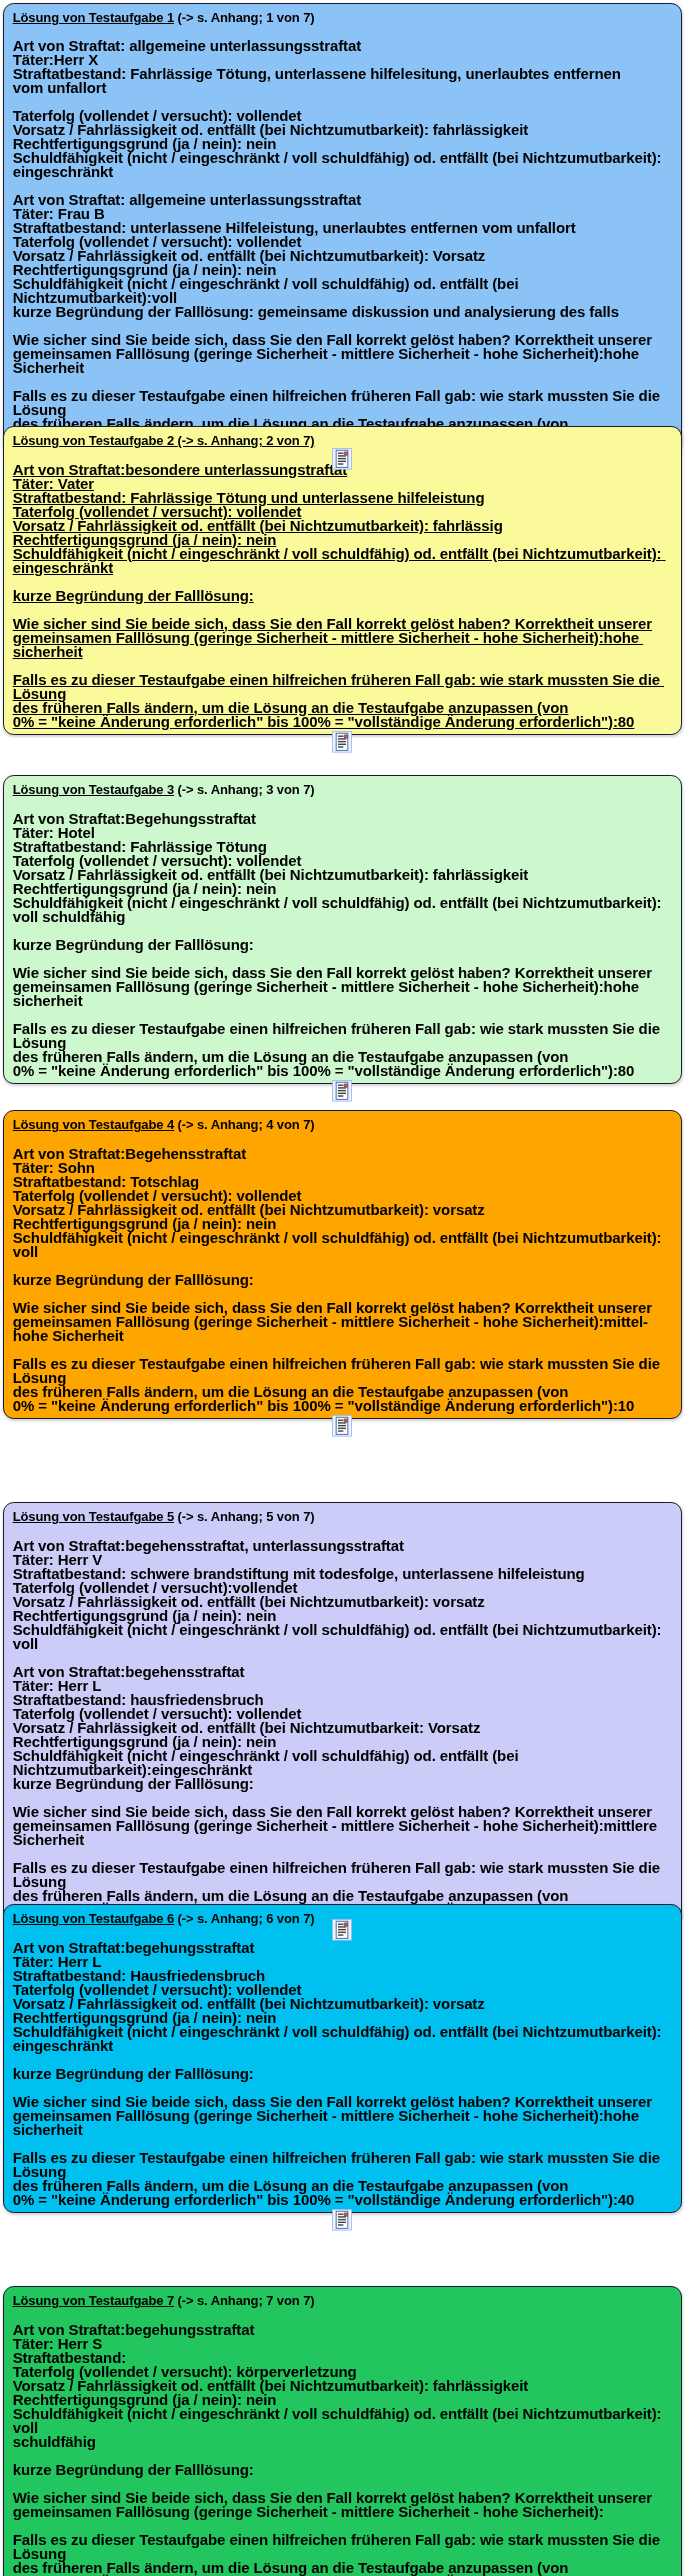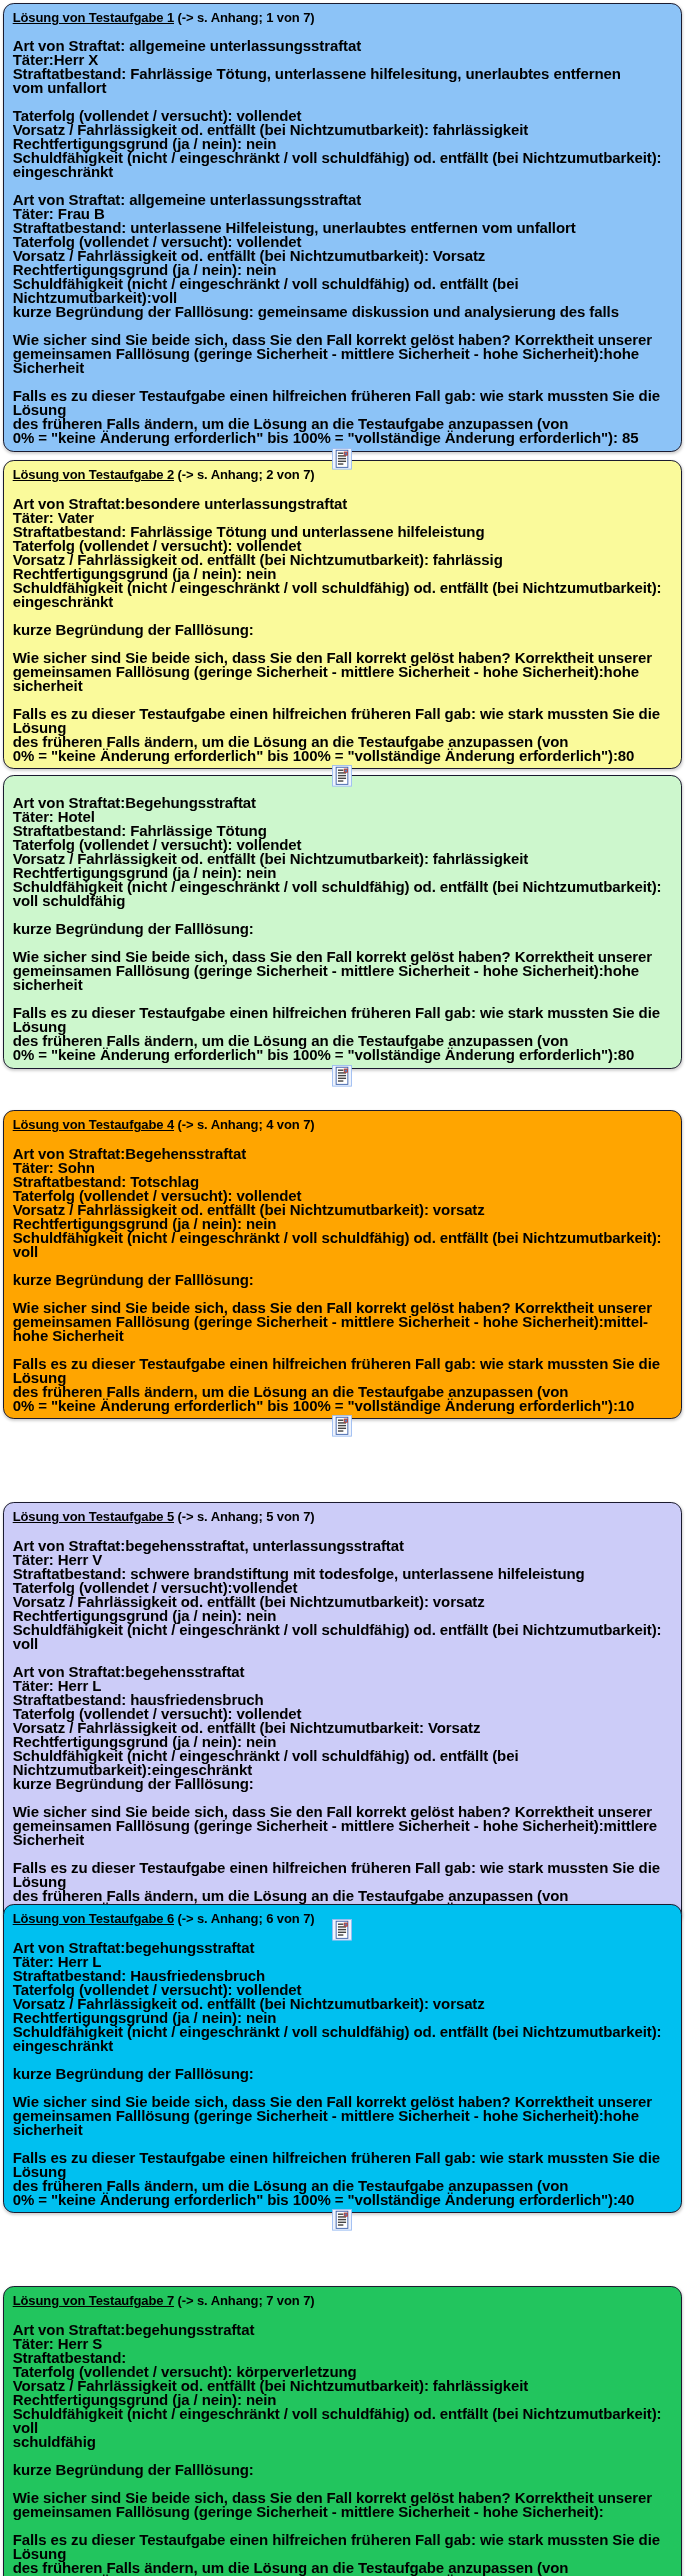--- a/index.html
+++ b/index.html
@@ -2,21 +2,21 @@
 <html style="font-size:14.4px"><head>
 <meta charset="utf-8">
 <style>
   html,body{margin:0;padding:0;}
   body{
     width:693px;height:2576px;position:relative;background:#ffffff;
     font-family:"Liberation Sans","DejaVu Sans",sans-serif;
     overflow:hidden;
   }
   .topic-wrap{position:absolute;left:2.7px;width:679px;}
-  .w1{top:2.7px;}  .w2{top:460px;} .w3{top:775px;} .w4{top:1110px;}
+  .w1{top:2.7px;}  .w2{top:426px;text-decoration:underline;} .w3{top:775px;} .w4{top:1110px;}
   .w5{top:1493px;margin-top:9px;} .w6{top:1904px;} .w7{top:2286px;}
   .note-box{
     box-sizing:border-box;width:679px;
     border:1.8px solid #1b1b2f;border-radius:10.8px;
     padding:6.3px 9px 5.4px 9px;
     box-shadow:0.9px 1.8px 2.7px rgba(0,0,0,0.18);
     color:#000;
   }
   .box-title{font-size:13px;font-weight:bold;line-height:15.3px;letter-spacing:-0.1px;}
   .box-title .u{text-decoration:underline;}
@@ -106,20 +106,21 @@
       <rect x="6.5" y="11" width="9" height="1.6" fill="#444"></rect>
       <rect x="6.5" y="14" width="9" height="1.6" fill="#444"></rect>
       <rect x="6.5" y="17" width="6" height="1.6" fill="#444"></rect>
       <rect x="13.5" y="4.5" width="3.5" height="3.5" fill="#4f81bd" stroke="#c03a2b" stroke-width="1"></rect>
     </svg>
   </span>
 </div>
 
 <div class="topic-wrap w3">
   <div class="note-box" style="background: rgb(205, 247, 205);">
+    <div class="box-title"><span class="u">Lösung von Testaufgabe 3</span><span> (-&gt; s. Anhang; 3 von 7)</span></div>
     <div class="box-body">
 Art von Straftat:Begehungsstraftat
 Täter: Hotel
 Straftatbestand: Fahrlässige Tötung
 Taterfolg (vollendet / versucht): vollendet
 Vorsatz / Fahrlässigkeit od. entfällt (bei Nichtzumutbarkeit): fahrlässigkeit
 Rechtfertigungsgrund (ja / nein): nein
 Schuldfähigkeit (nicht / eingeschränkt / voll schuldfähig) od. entfällt (bei Nichtzumutbarkeit): voll schuldfähig
 
 kurze Begründung der Falllösung:

